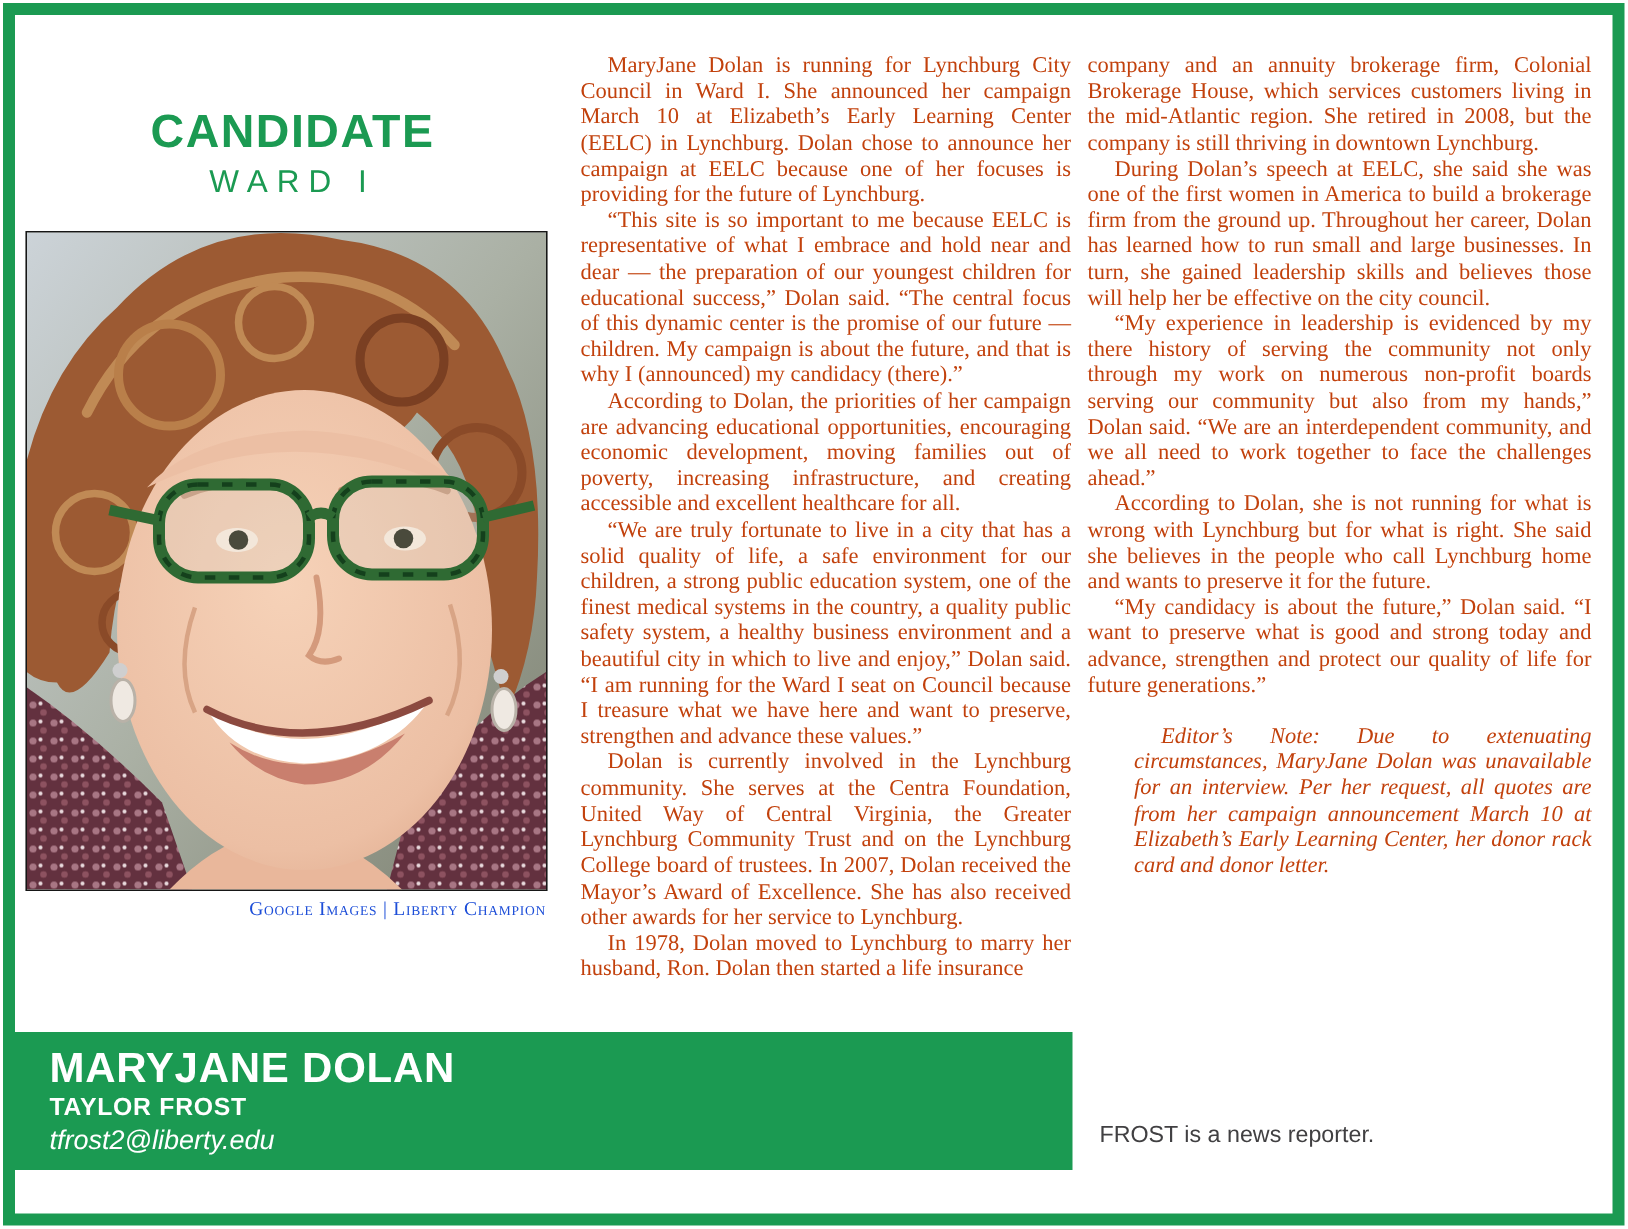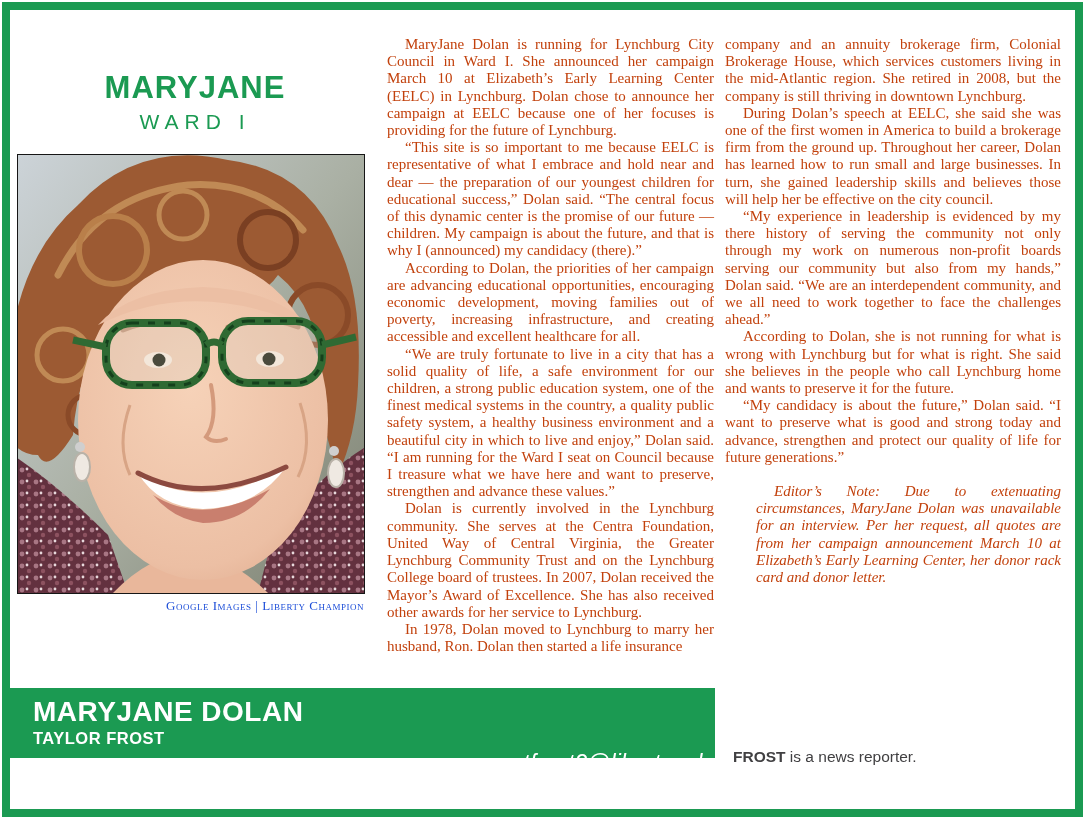--- a/index.html
+++ b/index.html
@@ -48,44 +48,44 @@
     font-size:15px;line-height:17.2px;
     color:#c2410c;text-align:justify;
   }
   .col1{left:387px;width:327px;}
   .col2{left:725px;width:336px;}
   .col p{margin:0;text-indent:18px;}
   .col p.no-indent{text-indent:0;}
   .col p.editors-note{font-style:italic;margin-top:17px;margin-left:31px;}
   
   .banner{
-    position:absolute;left:2px;top:688px;width:713px;height:70px;
+    position:absolute;left:2px;top:688px;width:713px;height:92px;
     background:#1b9a52;color:#ffffff;
     box-sizing:border-box;padding:9px 0 0 31px;
   }
   .banner-name{font-size:28px;font-weight:800;letter-spacing:0.5px;line-height:1.05;}
   .banner-author{font-size:16.5px;font-weight:700;letter-spacing:0.5px;margin-top:3px;}
-  .banner-email{font-size:23px;font-style:italic;font-weight:400;margin-top:2px;text-align:right;}
+  .banner-email{font-size:18px;font-style:italic;font-weight:400;margin-top:2px;}
   
   .reporter-line{
     position:absolute;left:733px;top:748px;
     font-size:15.5px;color:#414042;
     font-family:"Liberation Sans",sans-serif;
   }
-  .reporter-line .b{font-weight:700;}
+  .reporter-line .b{font-weight:400;}
 </style>
 </head>
 <body>
 
 <div id="page">
 
   <div class="frame"></div>
 
   <div class="kicker-block">
-    <div class="kicker-title">MARYJANE</div>
+    <div class="kicker-title">CANDIDATE</div>
     <div class="kicker-sub">WARD I</div>
   </div>
 
   <div class="photo">
     <svg width="346" height="438" viewBox="0 0 346 438">
       <defs>
         <linearGradient id="bgGrad" x1="0" y1="0" x2="1" y2="1">
           <stop offset="0" stop-color="#ccd3d8"></stop>
           <stop offset="0.5" stop-color="#aab0a4"></stop>
           <stop offset="1" stop-color="#7c8070"></stop>

